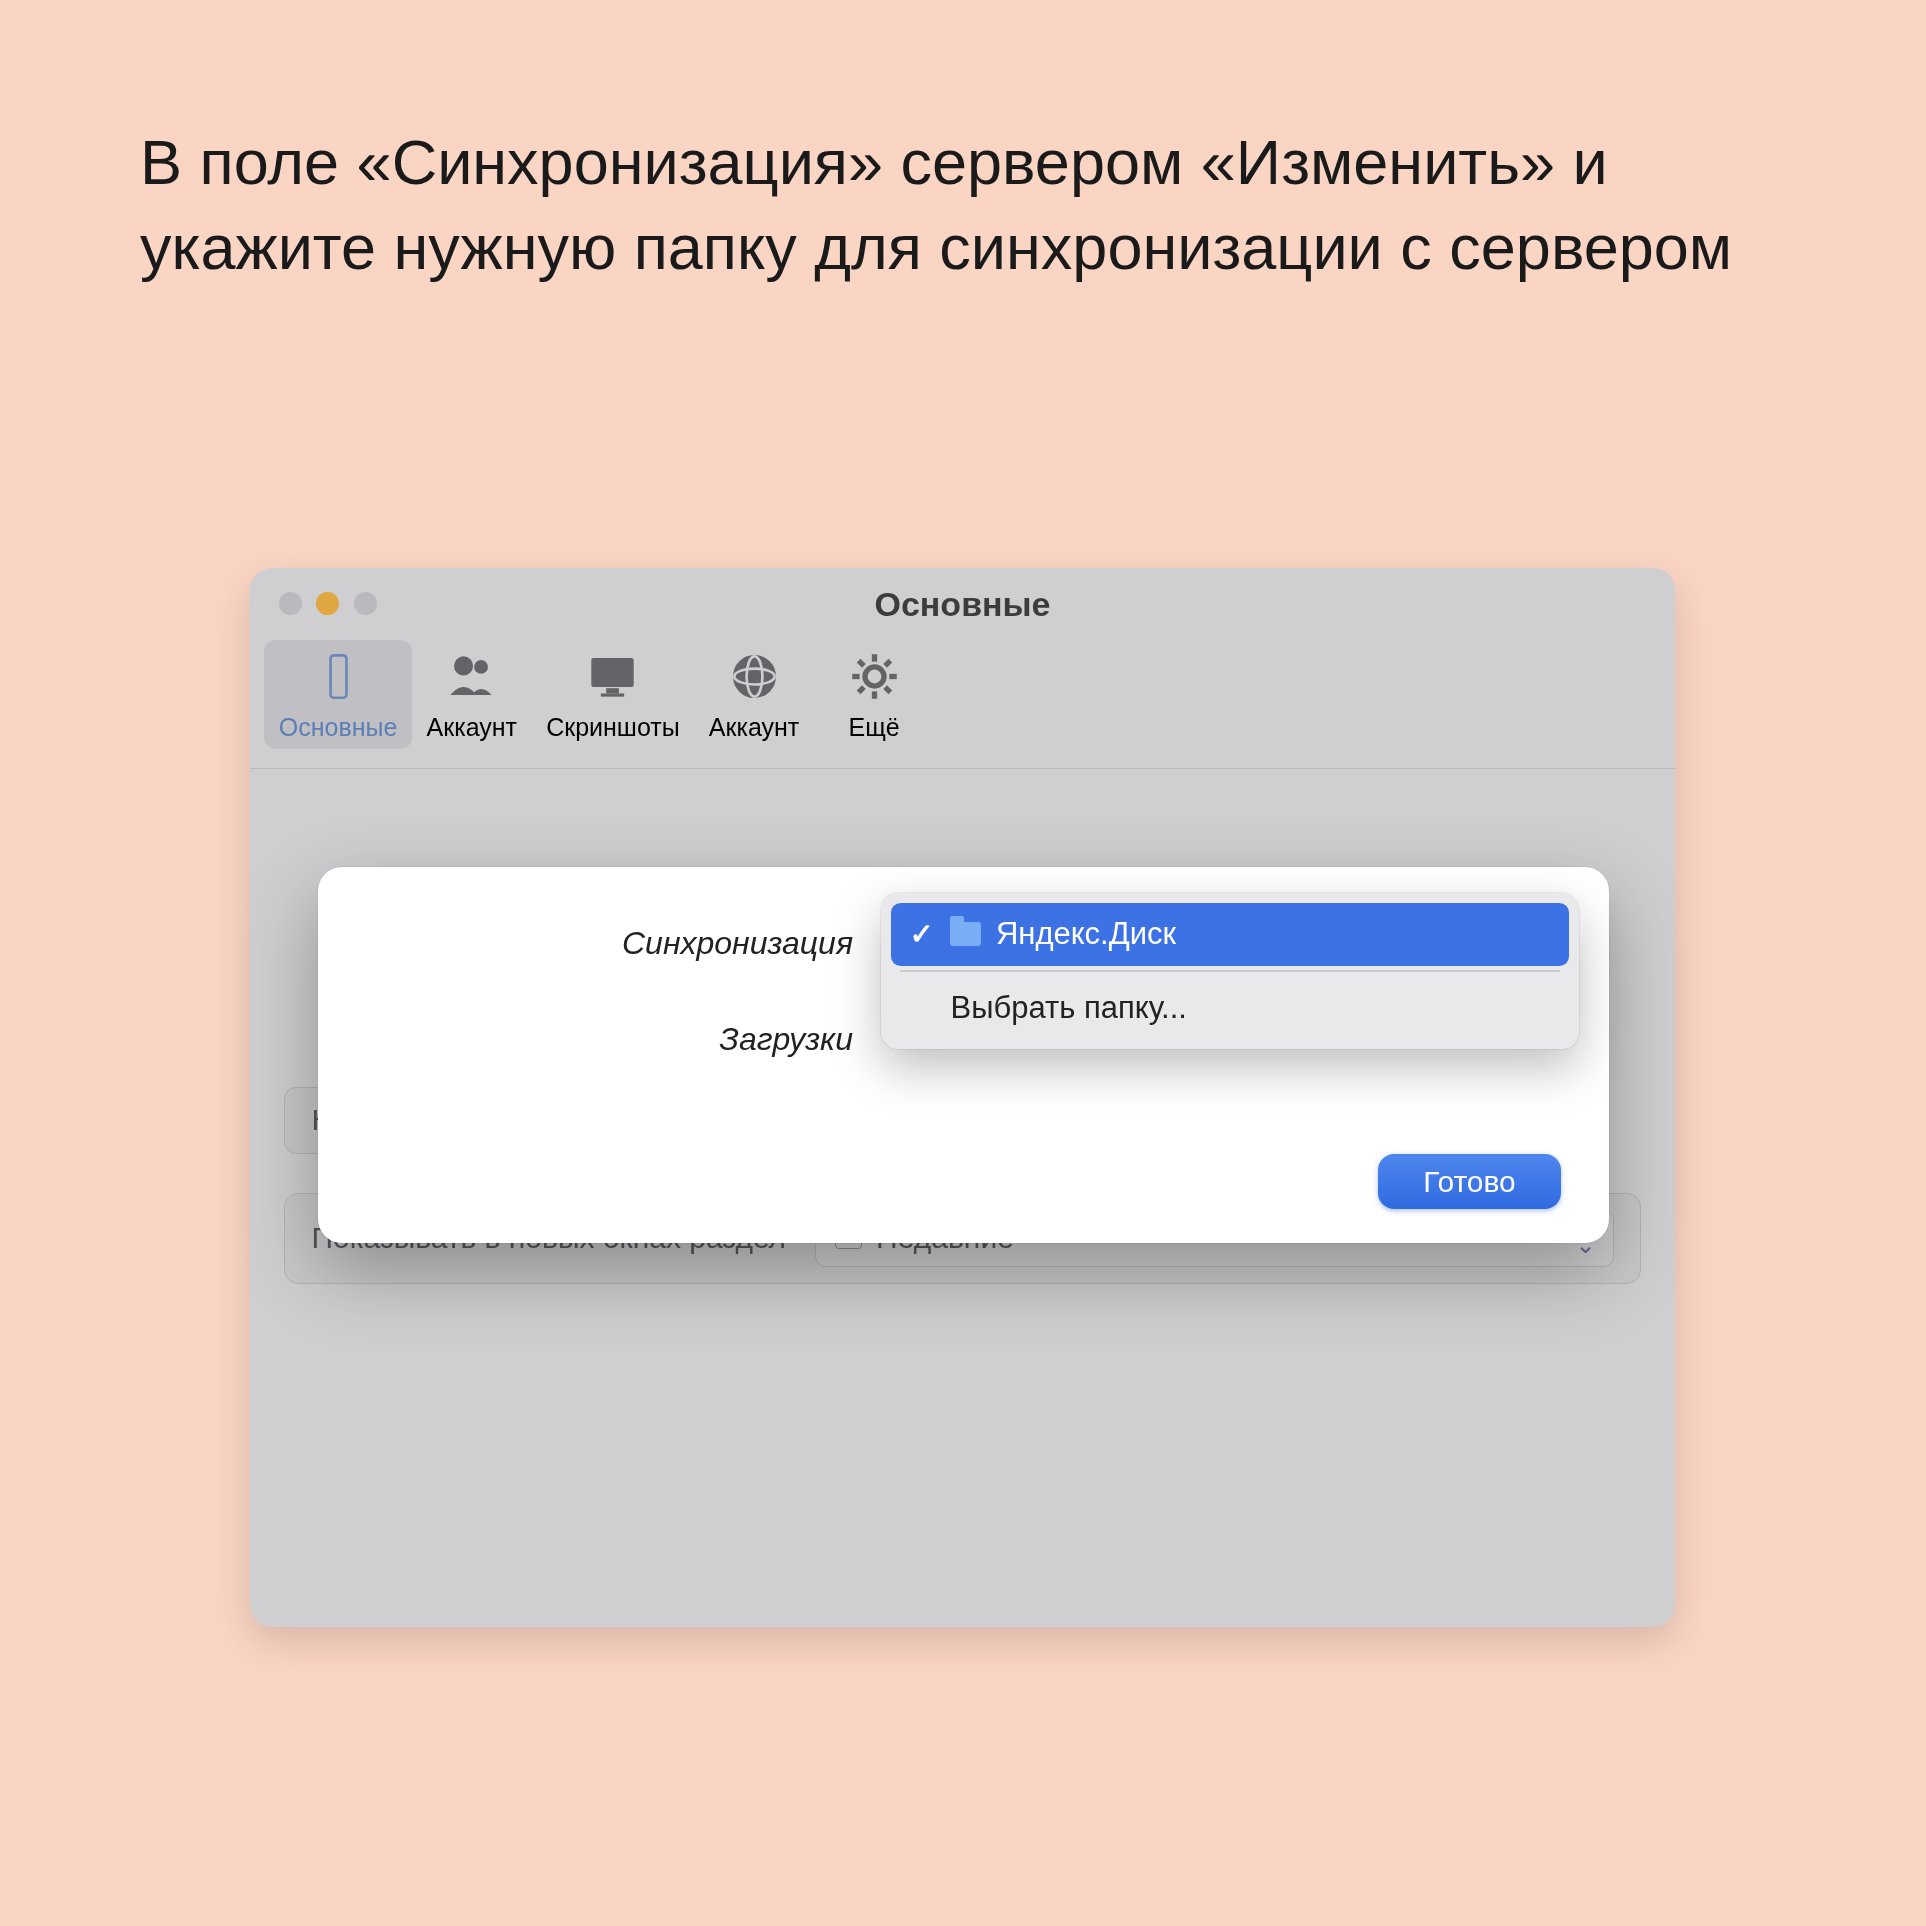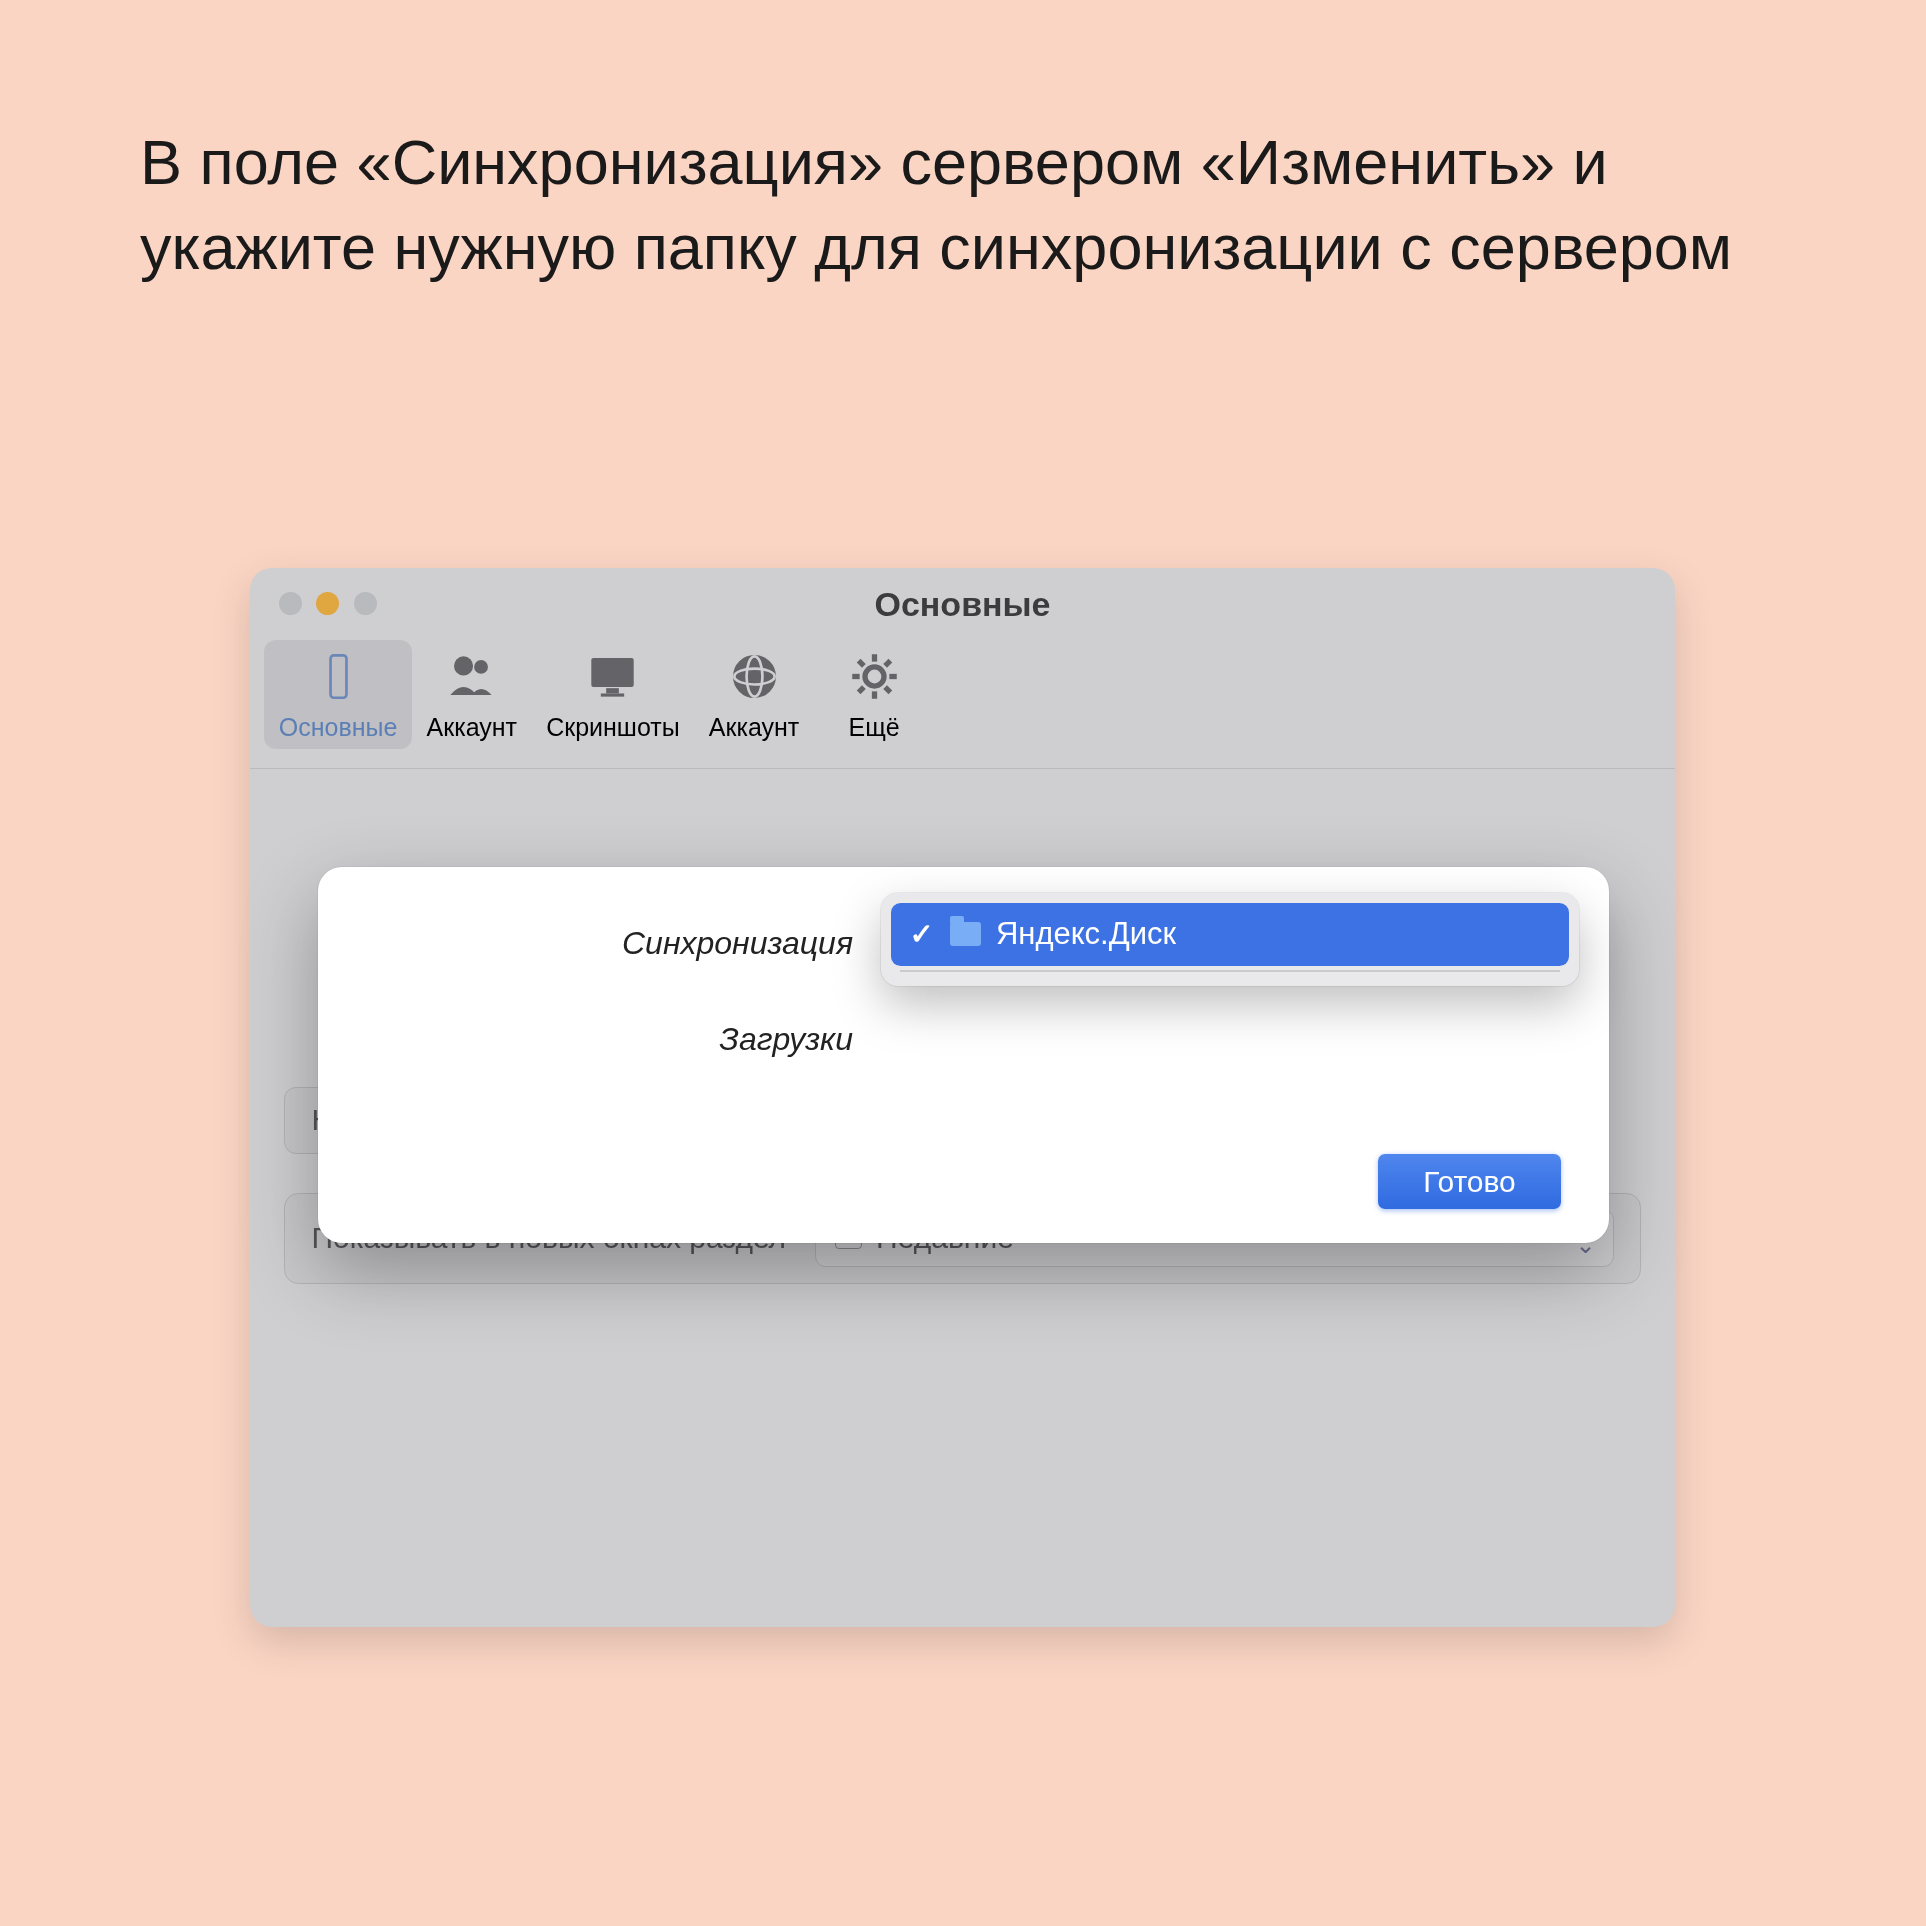--- a/index.html
+++ b/index.html
@@ -235,21 +235,21 @@
   
   .done-btn {
     position: absolute;
     bottom: 34px;
     right: 48px;
     width: 183px;
     height: 55px;
     background: linear-gradient(#4f86ee, #2f6ae0);
     color: #fff;
     font-size: 30px;
-    border-radius: 7px;
+    border-radius: 16px;
     display: flex;
     align-items: center;
     justify-content: center;
     box-shadow: 0 1.9px 5.8px rgba(47,106,224,0.4);
   }
 
   
   .hdd-icon {
     width: 26.5px; height: 21.7px;
     border: 1.9px solid #8a8a8e;
@@ -369,14 +369,18 @@
   </div>
 </div>
 
 <div class="dropdown">
   <div class="dd-item selected">
     <span class="dd-check">✓</span>
     <span class="dd-folder"></span>
     <span>Яндекс.Диск</span>
   </div>
   <div class="dd-sep"></div>
+  <div class="dd-item">
+    <span class="dd-spacer"></span>
+    <span>Выбрать папку...</span>
+  </div>
 </div>
 
 
 </body></html>

